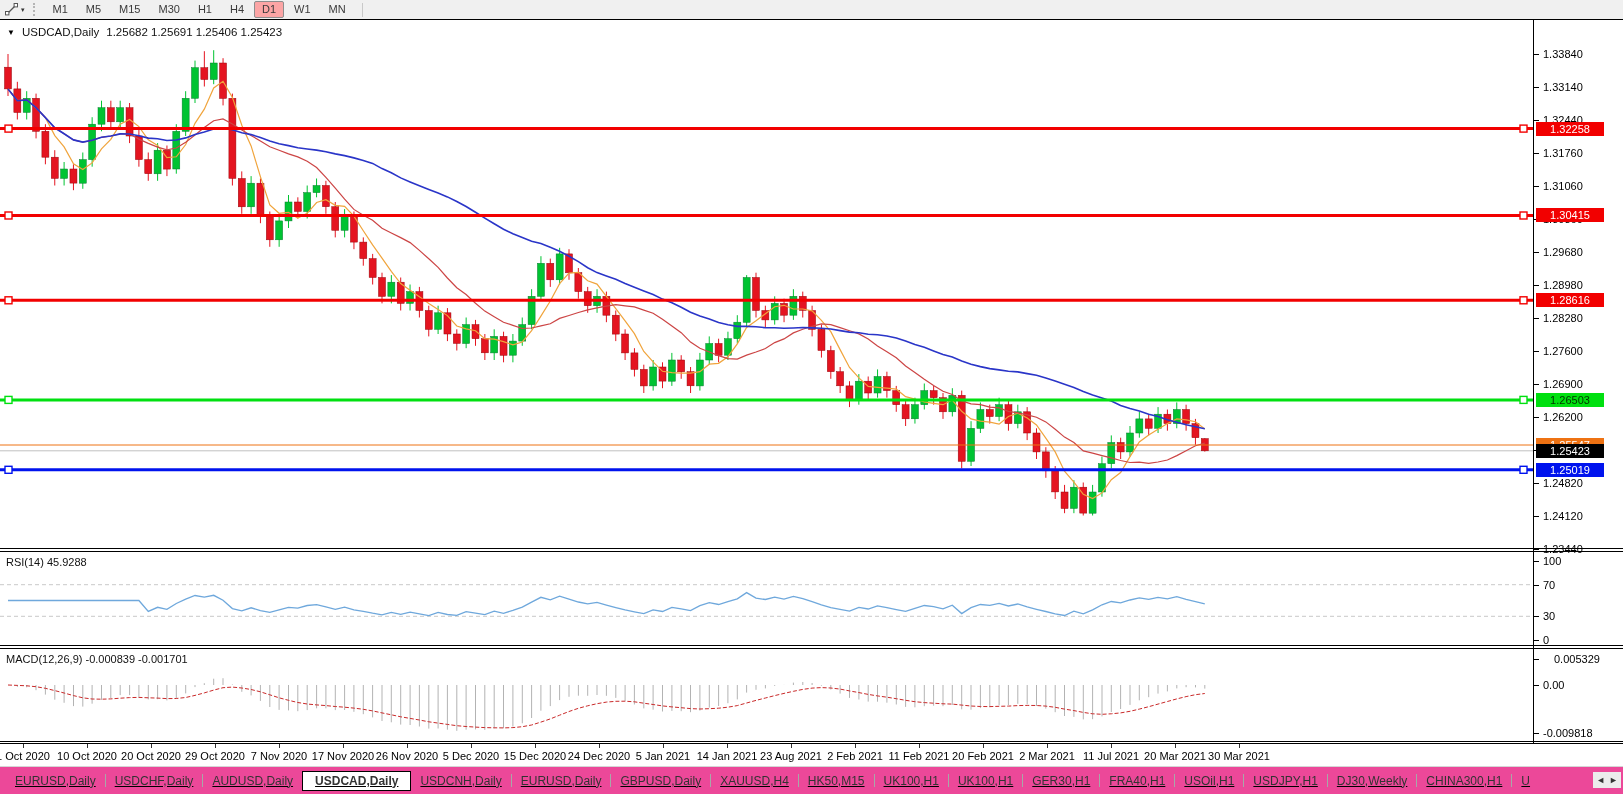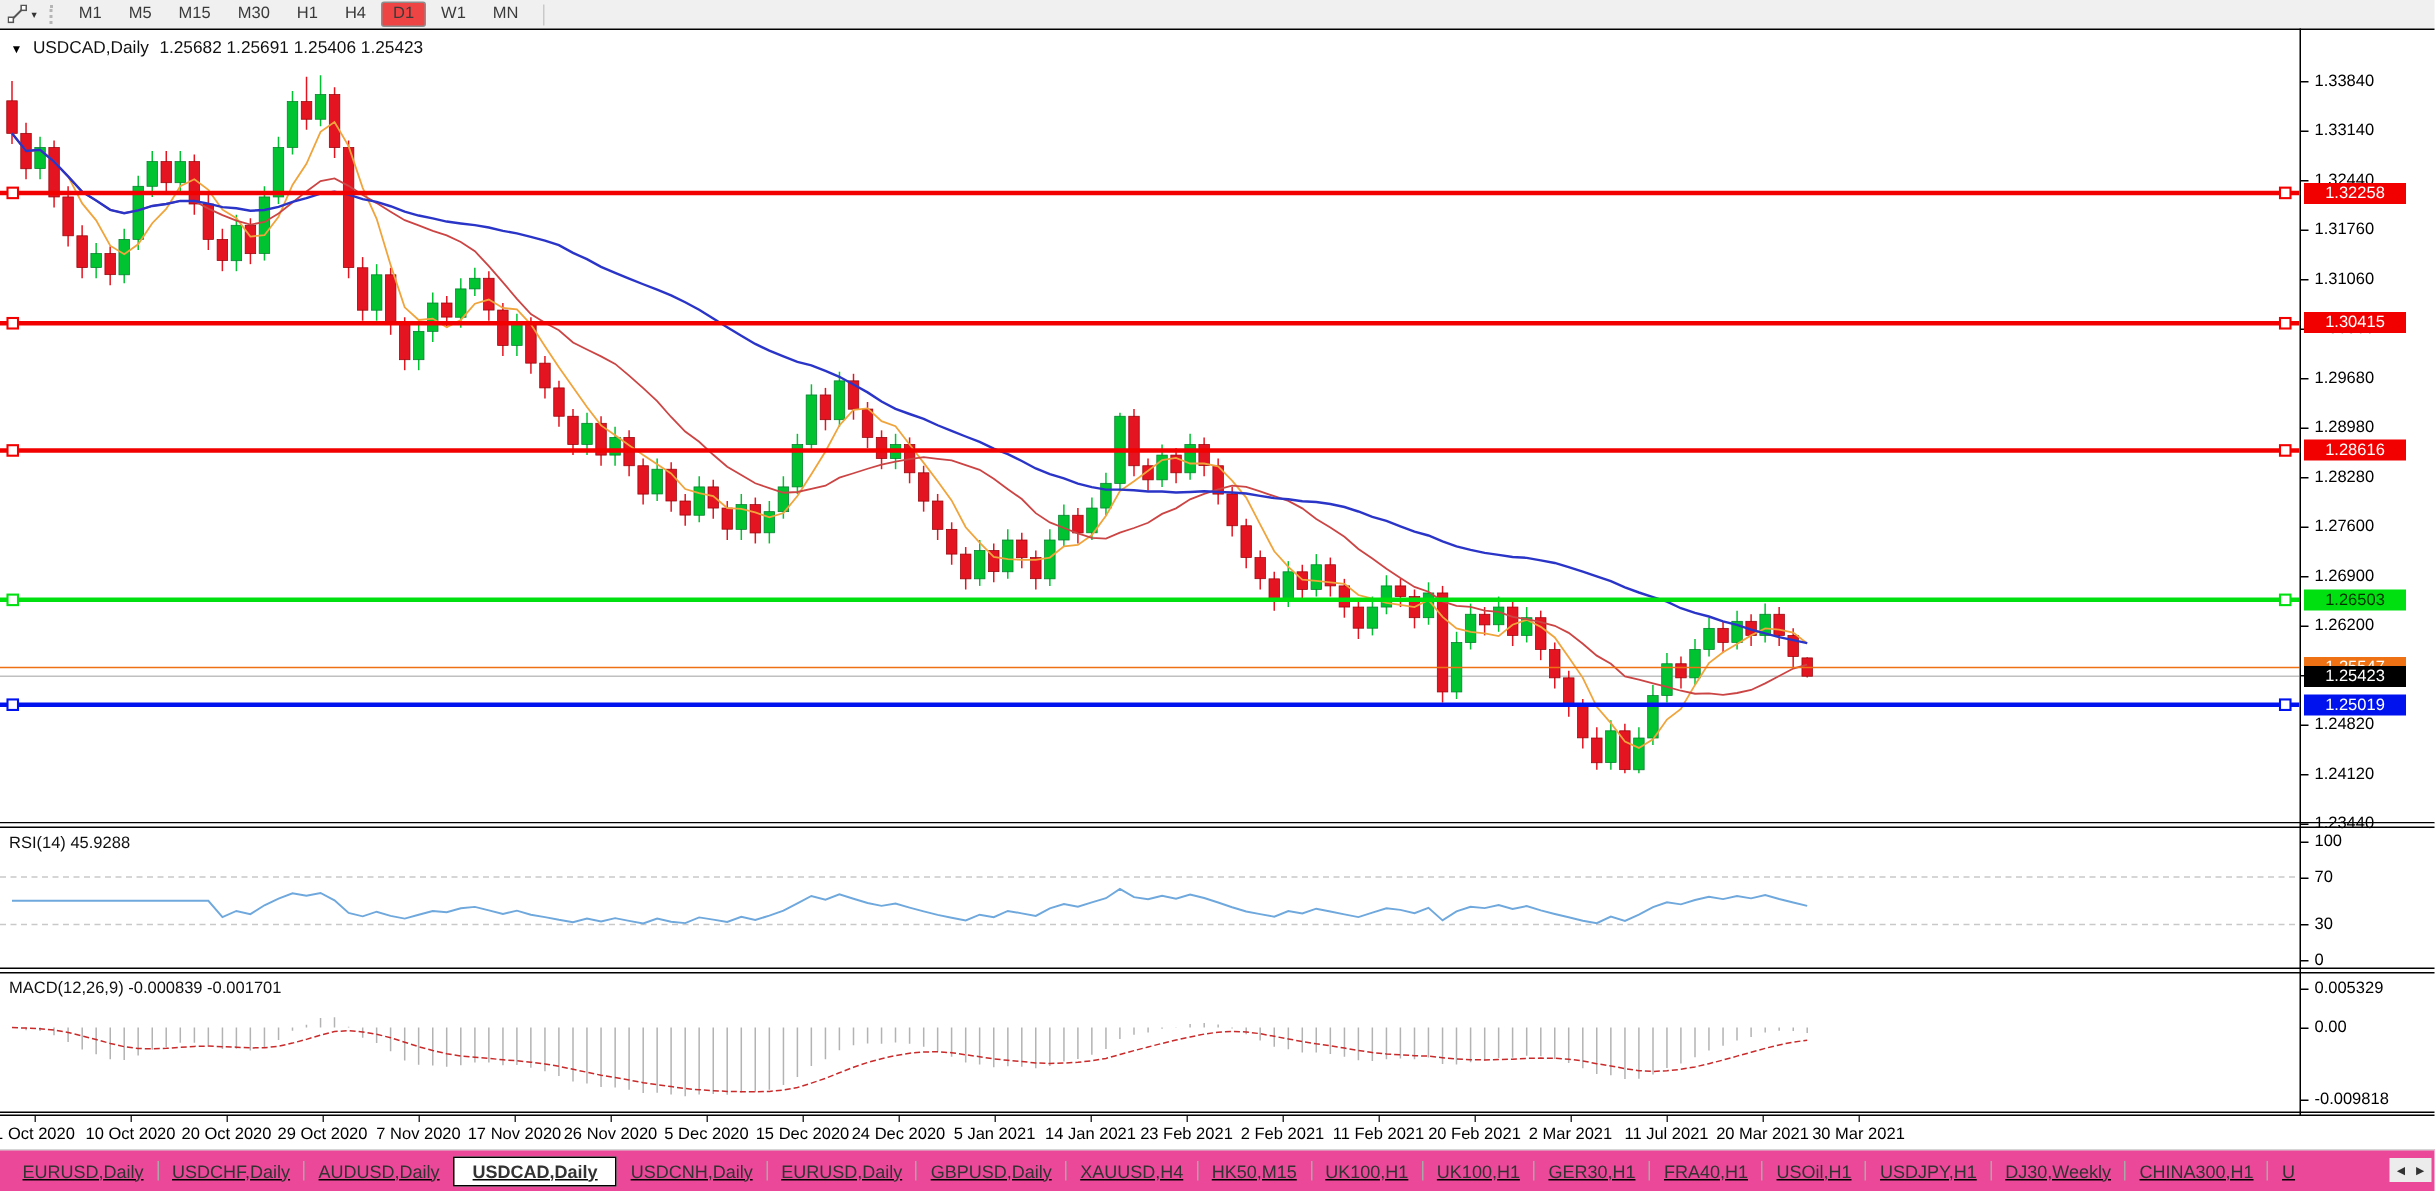--- a/index.html
+++ b/index.html
@@ -7,21 +7,21 @@
        font-family:"Liberation Sans",sans-serif;-webkit-font-smoothing:antialiased;}
   
   #toolbar{position:absolute;left:0;top:0;width:100%;height:19px;background:#F0F0F0;
            display:flex;align-items:center;box-sizing:border-box;}
   .toolgroup{display:flex;align-items:center;padding:0 3px 0 5px;}
   .tool-caret{font-size:7px;color:#333;margin-left:3px;}
   .grip{width:2px;height:13px;border-left:2px dotted #B5B5B5;margin:0 7px 0 5px;}
   #tf-buttons{display:flex;align-items:center;}
   .tfbtn{font-size:11px;color:#3a3a3a;padding:1px 7px;margin:0 1px;border:1px solid transparent;
          border-radius:2px;line-height:13px;}
-  .tfbtn.active{background:#ef4444;border-color:#8E8E8E;}
+  .tfbtn.active{background:#fca5a5;border-color:#8E8E8E;}
   .tbsep{width:1px;height:14px;background:#C9C9C9;margin-left:7px;}
   
   .hline{position:absolute;left:0;width:1623px;height:1px;background:#000;}
   .splitter{position:absolute;left:0;width:1623px;height:2px;background:#fff;}
   
   svg{display:block;}
   #main-svg{position:absolute;left:0;top:20px;}
   #rsi-svg{position:absolute;left:0;top:552px;}
   #macd-svg{position:absolute;left:0;top:649px;}
   #chart-title{position:absolute;left:7px;top:26px;font-size:11.5px;color:#111;
@@ -567,21 +567,21 @@
     <div class="ticklabel" style="top: 3px;">100</div>
     <div class="tickdash" style="top: 33px;"></div>
     <div class="ticklabel" style="top: 27px;">70</div>
     <div class="tickdash" style="top: 64px;"></div>
     <div class="ticklabel" style="top: 58px;">30</div>
     <div class="tickdash" style="top: 88px;"></div>
     <div class="ticklabel" style="top: 82px;">0</div>
   </div>
 <div id="macd-axis" class="vaxis">
     <div class="tickdash" style="top: 10px;"></div>
-    <div class="ticklabel" style="top: 4px;">0.005329</div>
+    <div class="ticklabel" style="top: 4px; margin-left: 11px;">0.005329</div>
     <div class="tickdash" style="top: 36px;"></div>
     <div class="ticklabel" style="top: 30px;">0.00</div>
     <div class="tickdash" style="top: 84px;"></div>
     <div class="ticklabel" style="top: 78px;">-0.009818</div>
   </div>
 <div id="date-axis">
     <div class="dtick" style="left: 23px;"></div>
     <div class="dlabel" style="left: -9px;">1 Oct 2020</div>
     <div class="dtick" style="left: 87px;"></div>
     <div class="dlabel" style="left: 55px;">10 Oct 2020</div>
@@ -599,21 +599,21 @@
     <div class="dlabel" style="left: 439px;">5 Dec 2020</div>
     <div class="dtick" style="left: 535px;"></div>
     <div class="dlabel" style="left: 503px;">15 Dec 2020</div>
     <div class="dtick" style="left: 599px;"></div>
     <div class="dlabel" style="left: 567px;">24 Dec 2020</div>
     <div class="dtick" style="left: 663px;"></div>
     <div class="dlabel" style="left: 631px;">5 Jan 2021</div>
     <div class="dtick" style="left: 727px;"></div>
     <div class="dlabel" style="left: 695px;">14 Jan 2021</div>
     <div class="dtick" style="left: 791px;"></div>
-    <div class="dlabel" style="left: 759px;">23 Feb 2021</div>
+    <div class="dlabel" style="left: 759px;">23 Aug 2021</div>
     <div class="dtick" style="left: 855px;"></div>
     <div class="dlabel" style="left: 823px;">2 Feb 2021</div>
     <div class="dtick" style="left: 919px;"></div>
     <div class="dlabel" style="left: 887px;">11 Feb 2021</div>
     <div class="dtick" style="left: 983px;"></div>
     <div class="dlabel" style="left: 951px;">20 Feb 2021</div>
     <div class="dtick" style="left: 1047px;"></div>
     <div class="dlabel" style="left: 1015px;">2 Mar 2021</div>
     <div class="dtick" style="left: 1111px;"></div>
     <div class="dlabel" style="left: 1079px;">11 Jul 2021</div>

